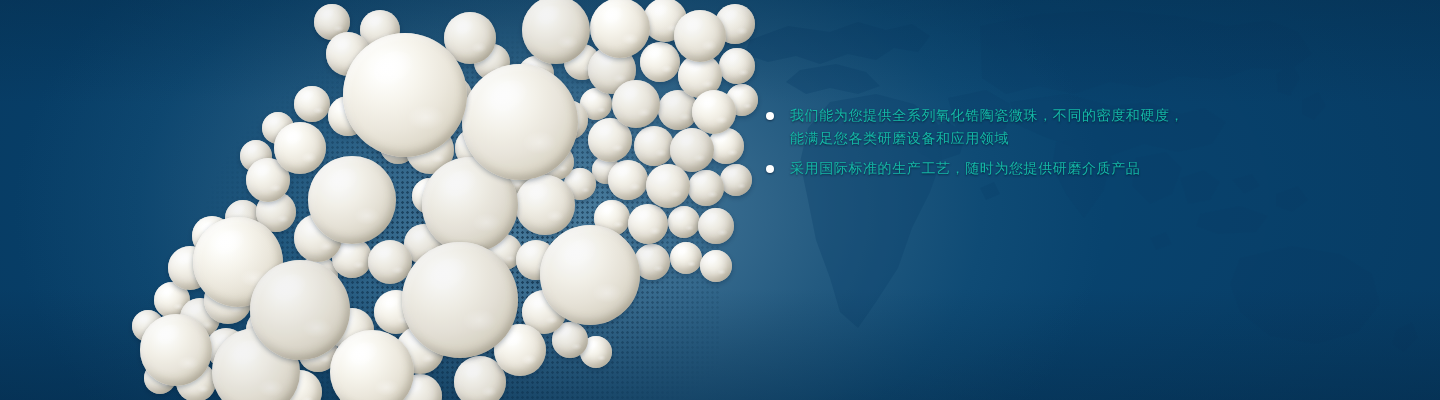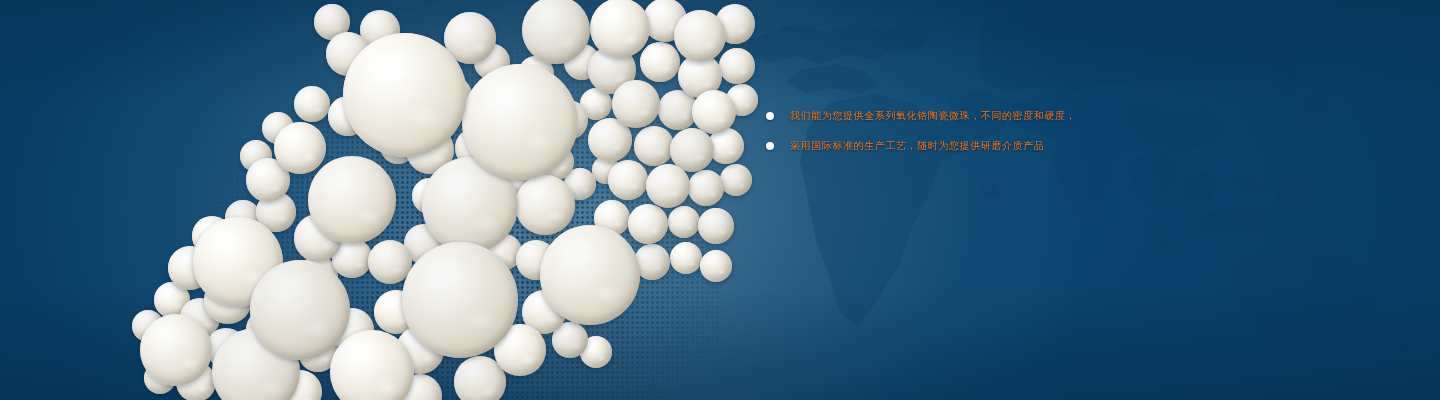--- a/index.html
+++ b/index.html
@@ -127,22 +127,22 @@
   }
   ul.points {
     list-style: none;
     margin: 0;
     padding: 0;
   }
   ul.points > li {
     position: relative;
     padding-left: 26px;
     margin-bottom: 7px;
-    color: #f97316;
-    font-size: 10px;
+    color: #14b8a6;
+    font-size: 14px;
     line-height: 23px;
     letter-spacing: 0.6px;
     text-shadow: 0 1px 2px rgba(0,16,34,0.70);
   }
   ul.points > li:last-child { margin-bottom: 0; }
   .dot {
     position: absolute;
     left: 2px;
     top: 8px;
     width: 8px;
@@ -300,20 +300,21 @@
 
   <div class="bg-vignette"></div>
   <div class="bg-topfade"></div>
 
   <div class="content">
 
     <ul class="points">
       <li>
         <span class="dot"></span>
         <span class="pt-line">我们能为您提供全系列氧化锆陶瓷微珠，不同的密度和硬度，</span>
+        <span class="pt-line">能满足您各类研磨设备和应用领域</span>
       </li>
       <li>
         <span class="dot"></span>
         <span class="pt-line">采用国际标准的生产工艺，随时为您提供研磨介质产品</span>
       </li>
     </ul>
   </div>
 
 </div>
 

